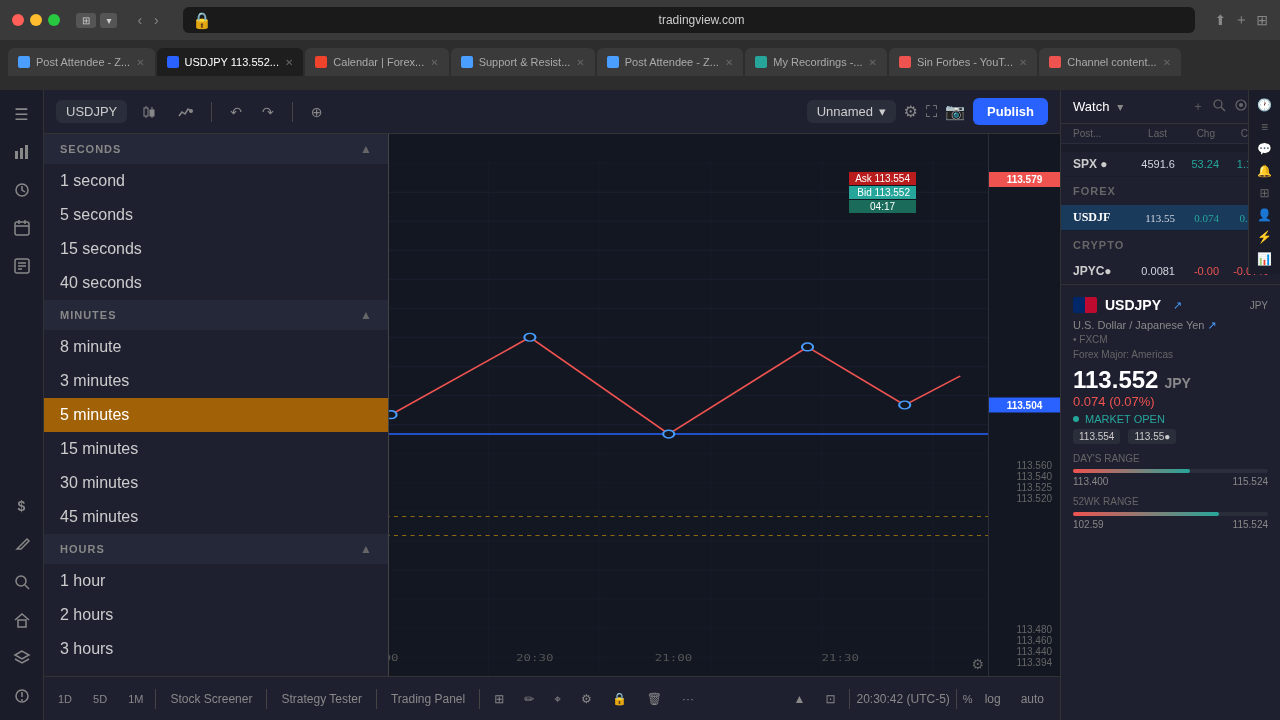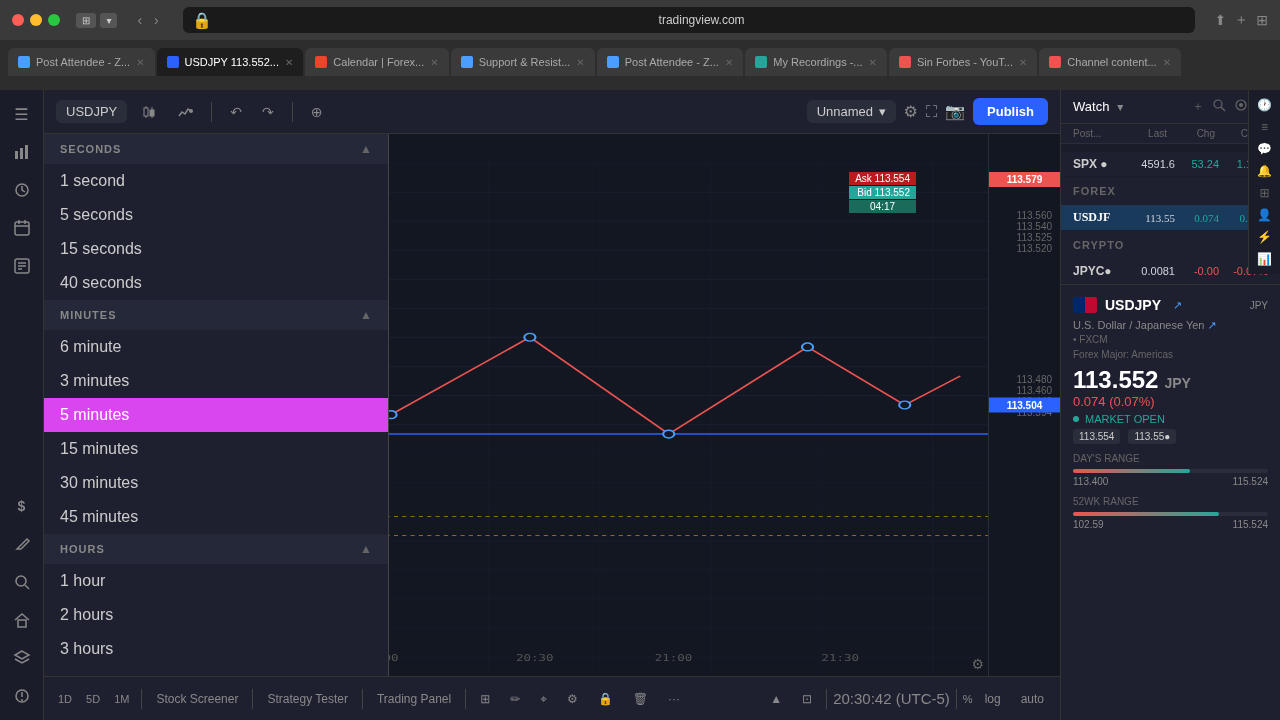--- a/index.html
+++ b/index.html
@@ -52,34 +52,34 @@
     
     .chart-content-area { flex: 1; display: flex; position: relative; overflow: hidden; }
 
     
     .dropdown-overlay { position: absolute; left: 0; top: 0; width: 345px; height: 100%; background: #1e2030; border-right: 1px solid #444; z-index: 100; overflow-y: auto; }
     .dropdown-section { padding: 0; }
     .section-header { display: flex; align-items: center; justify-content: space-between; padding: 8px 16px; background: #252838; }
     .section-title { font-size: 11px; font-weight: 700; color: #888; letter-spacing: 1px; }
     .section-chevron { color: #666; font-size: 12px; }
     .menu-item { padding: 8px 16px; font-size: 16px; color: #ccc; cursor: pointer; display: flex; align-items: center; }
-    .menu-item.active { background: #d946ef; color: #fff; }
+    .menu-item.active { background: #a16207; color: #fff; }
 
     
     .chart-main { flex: 1; position: relative; background: #131722; overflow: hidden; }
     .chart-svg { width: 100%; height: 100%; }
 
     
     .ohlc-bar { position: absolute; top: 0; left: 0; right: 0; height: 28px; background: rgba(19,23,34,0.9); display: flex; align-items: center; padding: 0 12px; gap: 8px; font-size: 11px; z-index: 5; }
     .ohlc-dot { width: 8px; height: 8px; border-radius: 50%; background: #26a69a; }
     .ohlc-value { color: #d1d4dc; }
     .ohlc-change { color: #26a69a; }
 
     
-    .price-axis { width: 72px; background: #131722; border-left: 1px solid #2a2d3a; display: flex; flex-direction: column; justify-content: flex-start; padding: 8px 4px; }
+    .price-axis { width: 72px; background: #131722; border-left: 1px solid #2a2d3a; display: flex; flex-direction: column; justify-content: flex-end; padding: 8px 4px; }
     .price-tick { font-size: 10px; color: #666; text-align: right; padding-right: 4px; }
     .ask-box { background: #b91c1c; color: #fff; font-size: 10px; padding: 1px 6px; text-align: right; }
     .bid-box { background: #26a69a; color: #fff; font-size: 10px; padding: 1px 6px; text-align: right; }
     .time-box { background: #1a6b5a; color: #fff; font-size: 10px; padding: 1px 6px; text-align: center; }
 
     
     .right-panel { width: 220px; background: #1e2030; border-left: 1px solid #333; display: flex; flex-direction: column; }
     .right-panel-tabs { display: flex; align-items: center; padding: 8px 12px; border-bottom: 1px solid #333; gap: 8px; }
     .watch-tab { font-size: 13px; font-weight: 400; color: #fff; cursor: pointer; }
     .rp-btn { background: none; border: none; color: #666; font-size: 12px; cursor: pointer; }
@@ -116,21 +116,21 @@
     .day-range { margin: 4px 0; }
     .range-label { font-size: 10px; color: #666; }
     .range-bar { height: 4px; background: #2a2d3a; border-radius: 2px; margin: 3px 0; position: relative; }
     .range-fill { height: 100%; background: linear-gradient(to right, #ef5350, #26a69a); border-radius: 2px; width: 60%; }
     .range-values { display: flex; justify-content: space-between; font-size: 10px; color: #888; }
 
     
     .bottom-toolbar { height: 44px; background: #1e2030; border-top: 1px solid #333; display: flex; align-items: center; padding: 0 8px; gap: 4px; }
     .bt-btn { background: none; border: none; color: #888; font-size: 12px; cursor: pointer; padding: 4px 8px; border-radius: 4px; }
     .bt-separator { width: 1px; height: 20px; background: #444; margin: 0 2px; }
-    .bt-timeframe { display: flex; gap: 2px; }
+    .bt-timeframe { display: flex; gap: 9px; }
     .tf-btn { background: none; border: none; color: #888; font-size: 11px; cursor: pointer; padding: 3px 6px; border-radius: 3px; }
 
     
     ::-webkit-scrollbar { width: 4px; }
     ::-webkit-scrollbar-track { background: #1a1c2a; }
     ::-webkit-scrollbar-thumb { background: #444; border-radius: 2px; }
   </style>
 </head>
 <body>
 
@@ -328,21 +328,21 @@
               <span>40 seconds</span>
             </div>
         </div>
 
         <div class="dropdown-section">
           <div class="section-header">
             <span class="section-title">MINUTES</span>
             <span class="section-chevron">▲</span>
           </div>
           <div class="menu-item">
-              <span>6 minute</span>
+              <span>8 minute</span>
             </div>
           <div class="menu-item">
               <span>3 minutes</span>
             </div>
           <div class="menu-item active">
               <span>5 minutes</span>
             </div>
           <div class="menu-item">
               <span>15 minutes</span>
             </div>
@@ -522,21 +522,21 @@
       <button class="bt-btn">✏</button>
       <button class="bt-btn">⌖</button>
       <button class="bt-btn">⚙</button>
       <button class="bt-btn">🔒</button>
       <button class="bt-btn">🗑</button>
       <button class="bt-btn">···</button>
       <div style="flex:1"></div>
       <button class="bt-btn">▲</button>
       <button class="bt-btn">⊡</button>
       <div class="bt-separator"></div>
-      <span style="color:#888;font-size:15px;">20:30:42 (UTC-5)</span>
+      <span style="color:#888;font-size:12px;">20:30:42 (UTC-5)</span>
       <div class="bt-separator"></div>
       <span style="color:#888;font-size:11px;">%</span>
       <button class="bt-btn">log</button>
       <button class="bt-btn">auto</button>
     </div>
   </div>
 
   <div class="right-panel">
 
     <div class="right-panel-tabs">

